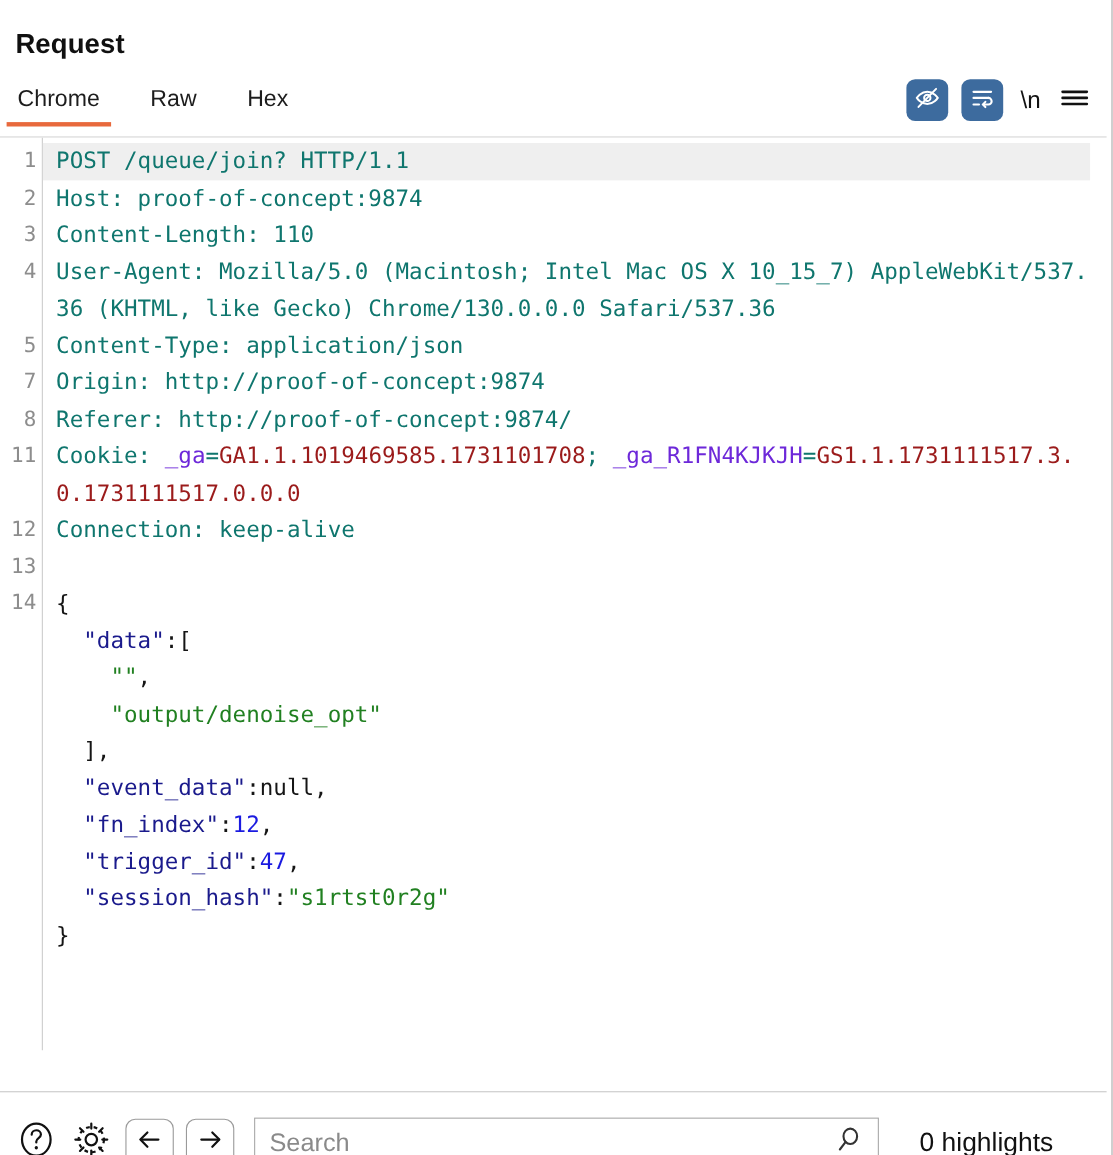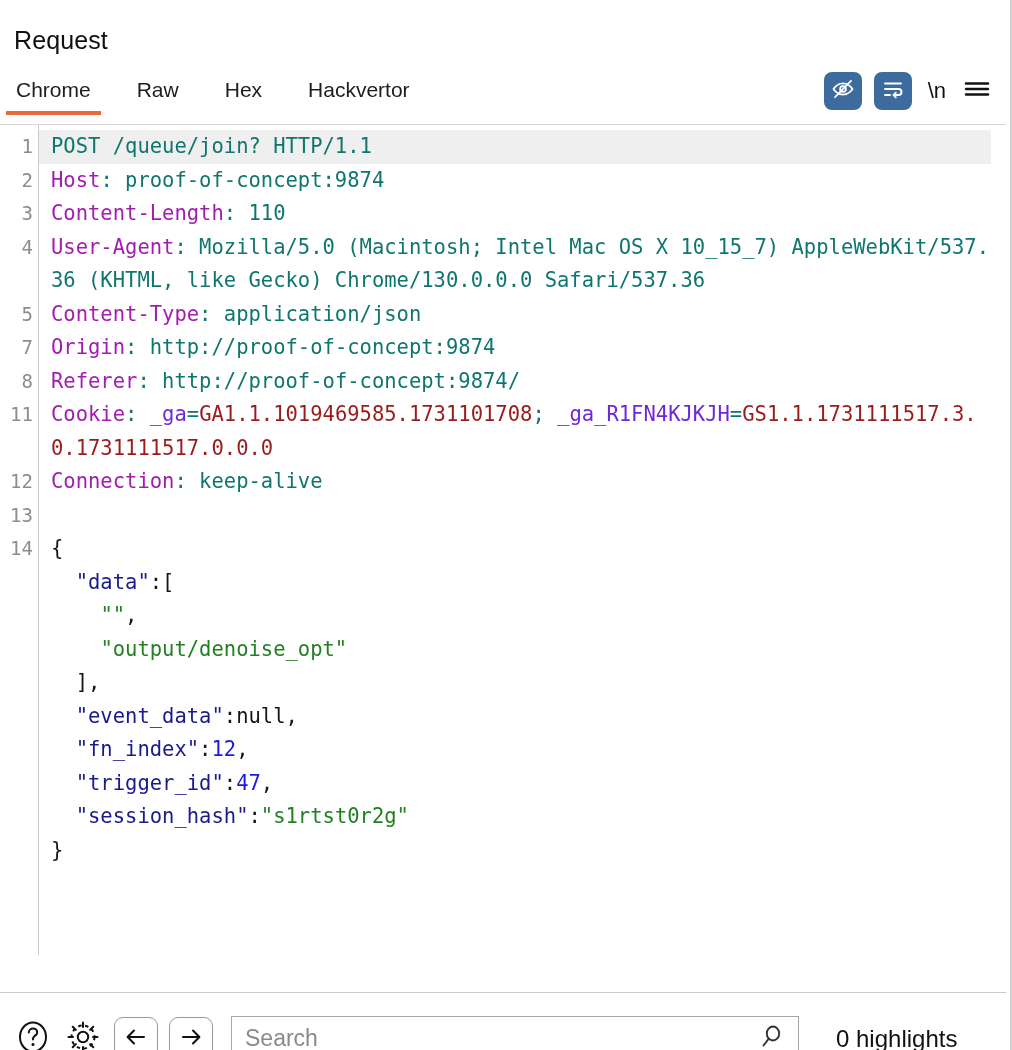--- a/index.html
+++ b/index.html
@@ -15,21 +15,21 @@
     width: 1012px; height: 1050px;
     background: #ffffff;
     border-right: 2px solid #cfcfcf;
   }
 
   
   .panel-title {
     position: absolute;
     left: 14px; top: 26px;
     font-size: 25px;
-    font-weight: normal;
+    font-weight: bold;
     color: #101010;
     letter-spacing: 0.1px;
   }
 
   
   .tabbar {
     position: absolute;
     left: 0; top: 76px;
     width: 1006px; height: 45px;
     display: flex;
@@ -131,21 +131,21 @@
   }
   .rowtext {
     flex: 1 1 auto;
     padding-left: 12px;
     margin-left: 6px;
     color: #151515;
     white-space: pre-wrap;
     word-break: break-all;
     max-width: 952px;
   }
-  .hdr  { color: #a21caf; margin-top: 41px; }
+  .hdr  { color: #0f766e; margin-top: 41px; }
   .val  { color: #0f766e; }
   .ckn  { color: #6d28d9; }
   .ckv  { color: #9b1b1b; }
   .jkey { color: #1a1a8c; }
   .jstr { color: #218021; }
   .jnum { color: #1a1ae0; }
   .jpun { color: #151515; }
 
   
   .bottombar {
@@ -209,21 +209,20 @@
 
 <div id="app">
 
   <div class="panel-title">Request</div>
 
   <div class="tabbar">
     <div class="tabs">
         <div class="tab active"><span>Chrome</span><span class="tab-underline"></span></div>
         <div class="tab"><span>Raw</span></div>
         <div class="tab"><span>Hex</span></div>
-        <div class="tab"><span>Hackvertor</span></div>
       </div>
 
     <div class="tabbar-actions">
 
       <div class="icon-btn-blue">
         <span>
           <svg width="24" height="24" viewBox="0 0 24 24" fill="none" stroke="#ffffff" stroke-width="1.8" stroke-linecap="round">
             <path d="M2.5 12s3.6-5.6 9.5-5.6S21.5 12 21.5 12s-3.6 5.6-9.5 5.6S2.5 12 2.5 12z"></path>
             <circle cx="12" cy="12" r="2.9"></circle>
             <line x1="4" y1="20.2" x2="20" y2="3.8"></line>

